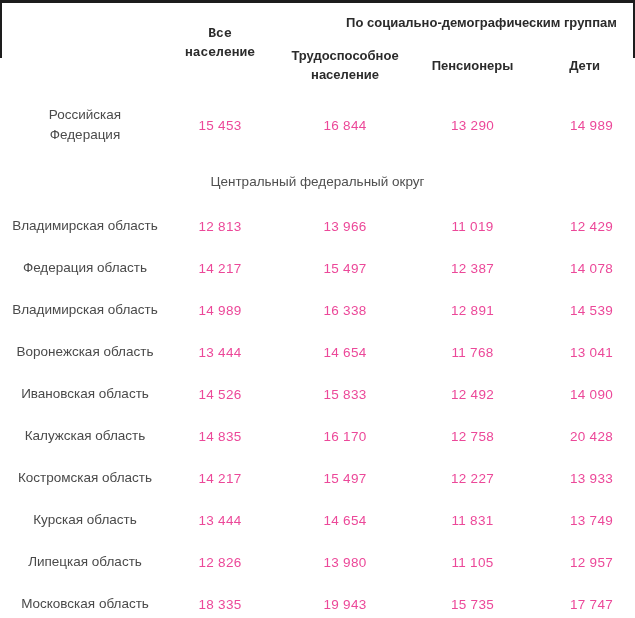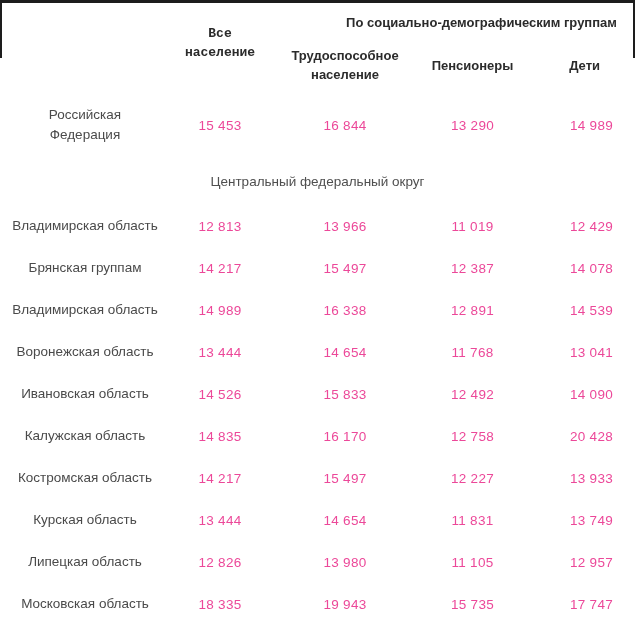--- a/index.html
+++ b/index.html
@@ -93,21 +93,21 @@
       <td colspan="5">Центральный федеральный округ</td>
     </tr>
     <tr class="data-row">
       <td class="region">Владимирская область</td>
       <td class="num">12 813</td>
       <td class="num">13 966</td>
       <td class="num">11 019</td>
       <td class="num last">12 429</td>
     </tr>
     <tr class="data-row">
-      <td class="region">Брянская группам</td>
+      <td class="region">Федерация область</td>
       <td class="num">14 217</td>
       <td class="num">15 497</td>
       <td class="num">12 387</td>
       <td class="num last">14 078</td>
     </tr>
     <tr class="data-row">
       <td class="region">Владимирская область</td>
       <td class="num">14 989</td>
       <td class="num">16 338</td>
       <td class="num">12 891</td>

